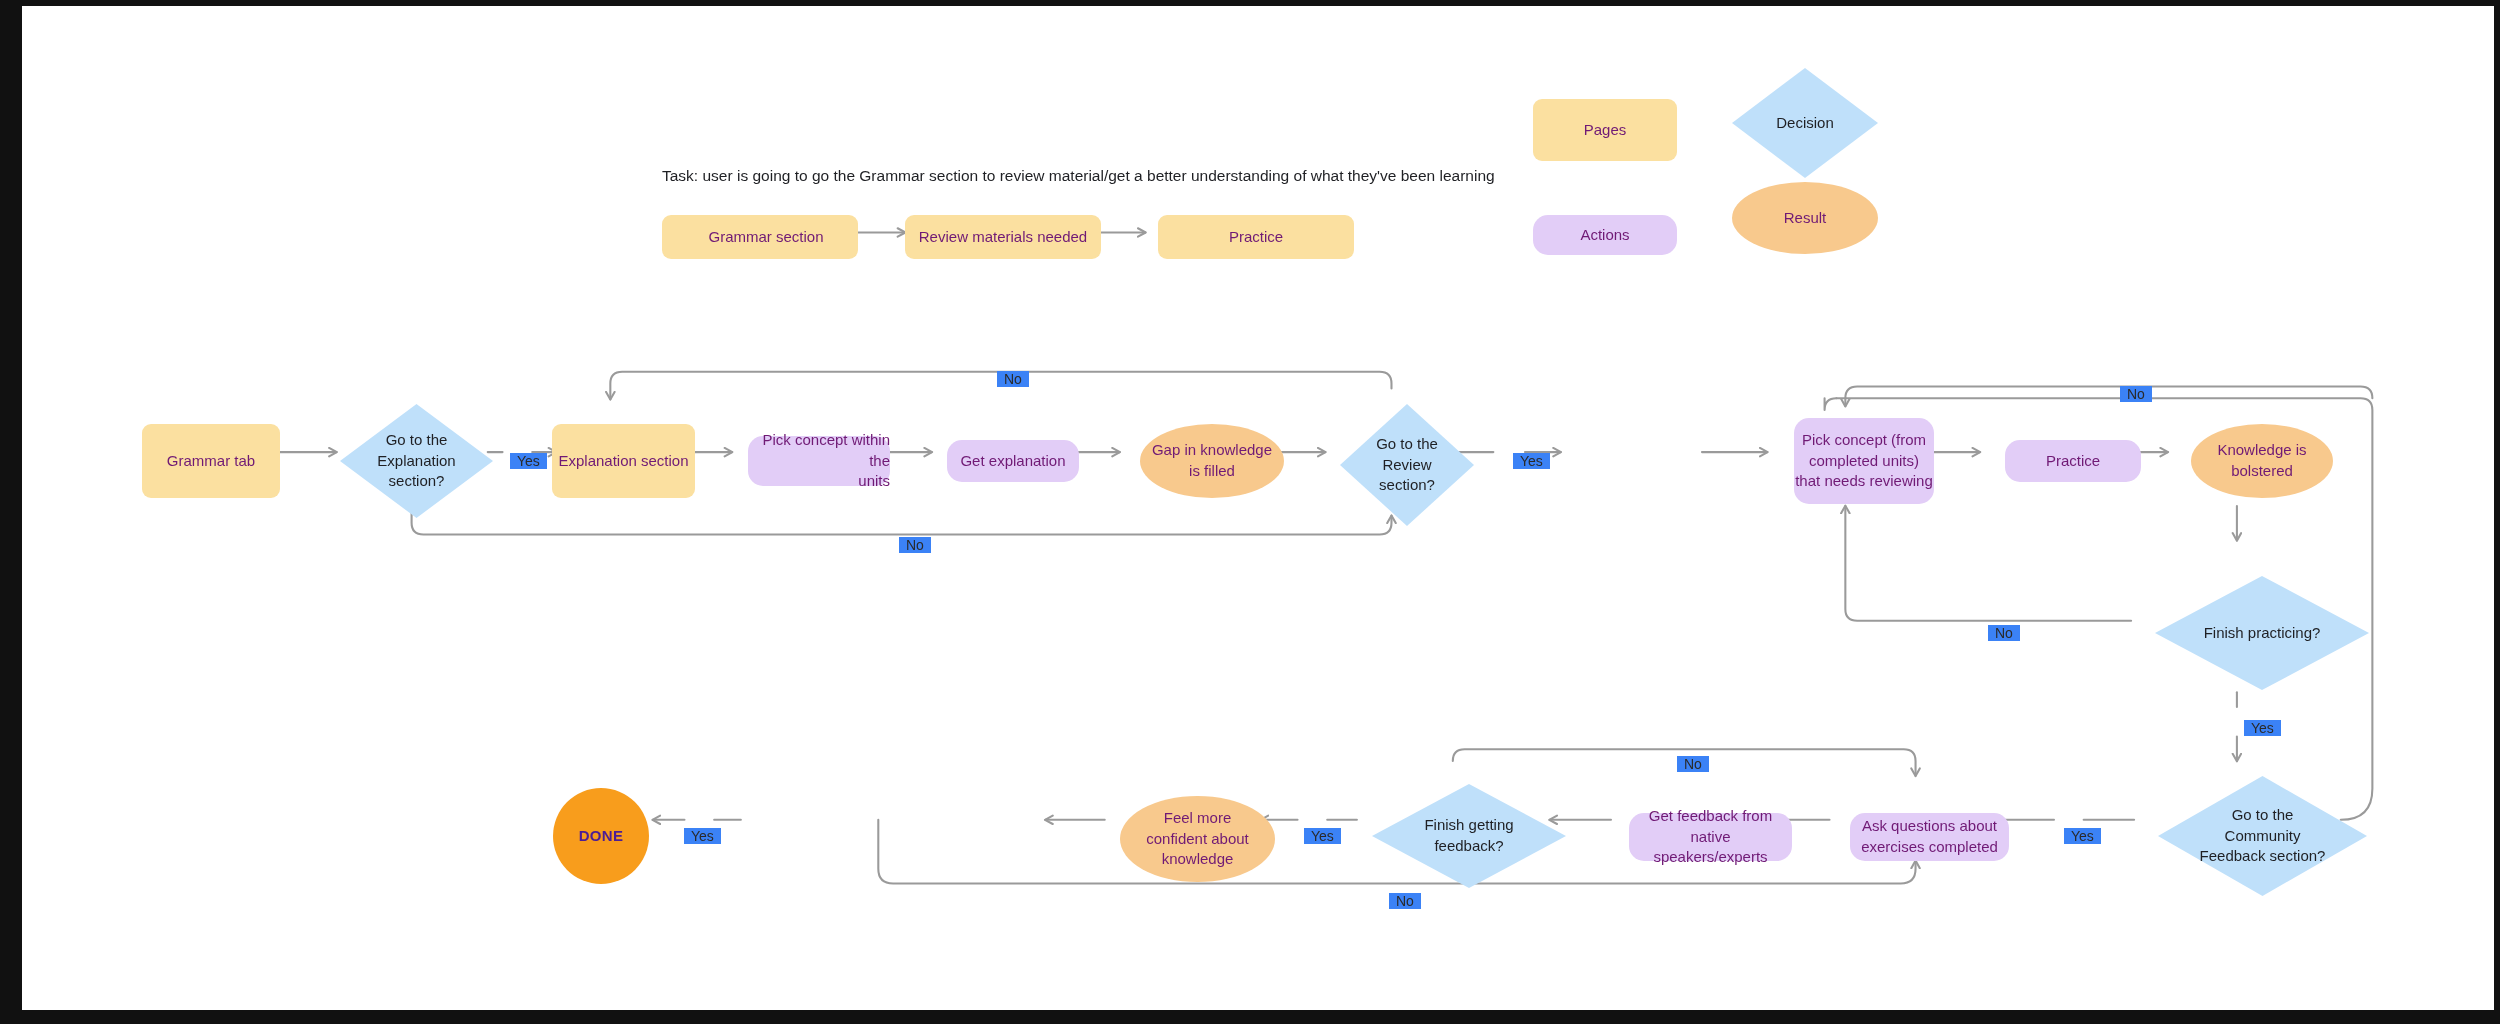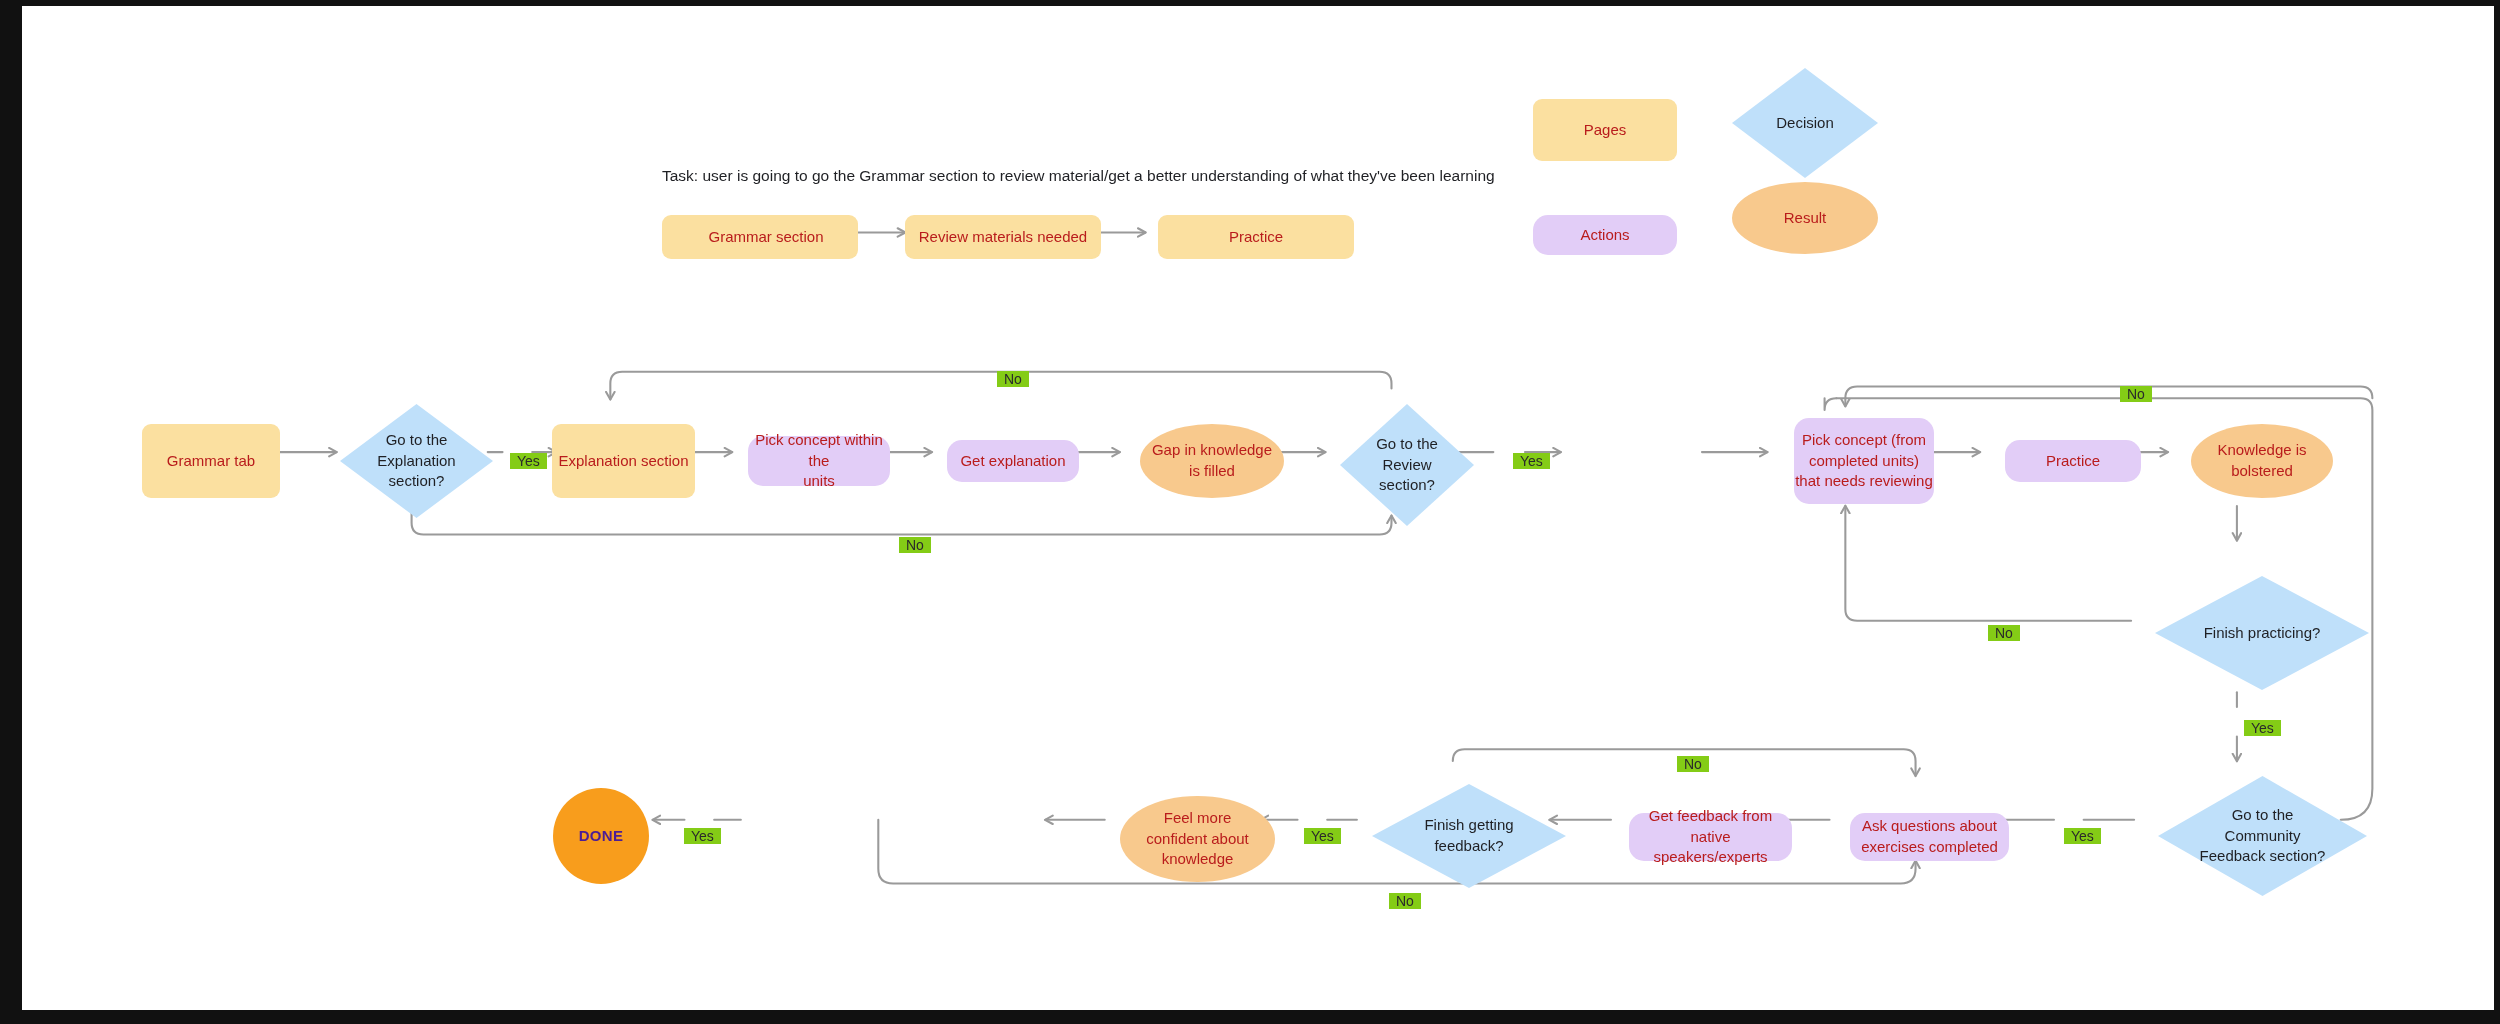--- a/index.html
+++ b/index.html
@@ -11,31 +11,31 @@
     border-top:6px solid #111111;
     border-left:22px solid #111111;
     border-right:6px solid #111111;
     border-bottom:14px solid #111111;
     box-sizing:border-box;
     overflow:hidden;
   }
   #stage{position:absolute;inset:0;}
   svg#wires{position:absolute;left:0;top:0;width:100%;height:100%;pointer-events:none;}
 
-  .node{position:absolute;box-sizing:border-box;display:flex;align-items:center;justify-content:center;text-align:center;color:#b91c1c;line-height:1.38;}
+  .node{position:absolute;box-sizing:border-box;display:flex;align-items:center;justify-content:center;text-align:center;color:#701a75;line-height:1.38;}
   .page-box{background:#fbe0a0;border-radius:9px;font-size:15px;}
   .action-box{background:#e2cdf7;border-radius:15px;font-size:15px;}
   .result-ell{background:#f8c98d;border-radius:50%;font-size:15px;}
   .done-circle{background:#f89d1c;border-radius:50%;font-size:15px;font-weight:700;letter-spacing:.3px;color:#4c1d95;}
   .diamond-wrap{position:absolute;display:flex;align-items:center;justify-content:center;}
   .diamond-shape{position:absolute;inset:0;background:#bfe0fa;clip-path:polygon(50% 0,100% 50%,50% 100%,0 50%);}
   .diamond-label{position:relative;z-index:2;font-size:15px;text-align:center;color:#1f2024;line-height:1.38;padding:0 6px;}
 
   .task-text{position:absolute;font-size:15.5px;color:#1f2024;white-space:nowrap;}
-  .edge-label{position:absolute;font-size:14px;color:#2a2a2a;background:#84cc16;padding:0 7px;line-height:16px;}
+  .edge-label{position:absolute;font-size:14px;color:#2a2a2a;background:#3b82f6;padding:0 7px;line-height:16px;}
 
   .legend-label{font-size:15px;}
 </style>
 </head>
 <body>
 
 <div id="canvas">
   <div id="stage">
 
     <svg id="wires" viewBox="0 0 2500 1024" preserveAspectRatio="none">
@@ -130,21 +130,21 @@
       <div class="diamond-shape"></div>
       <div class="diamond-label">
         <span>Go to the</span><br>
         <span>Explanation</span><br>
         <span>section?</span>
       </div>
     </div>
 
     <div class="node page-box" style="left:530px;top:418px;width:143px;height:74px;">Explanation section</div>
 
-    <div class="node action-box" style="left:726px;top:430px;width:142px;height:50px;">
+    <div class="node action-box" style="left:726px;top:430px;width:142px;height:50px;text-align:right;">
       <div>
         <span>Pick concept within the</span><br>
         <span>units</span>
       </div>
     </div>
 
     <div class="node action-box" style="left:925px;top:434px;width:132px;height:42px;">Get explanation</div>
 
     <div class="node result-ell" style="left:1118px;top:418px;width:144px;height:74px;">
       <div>

